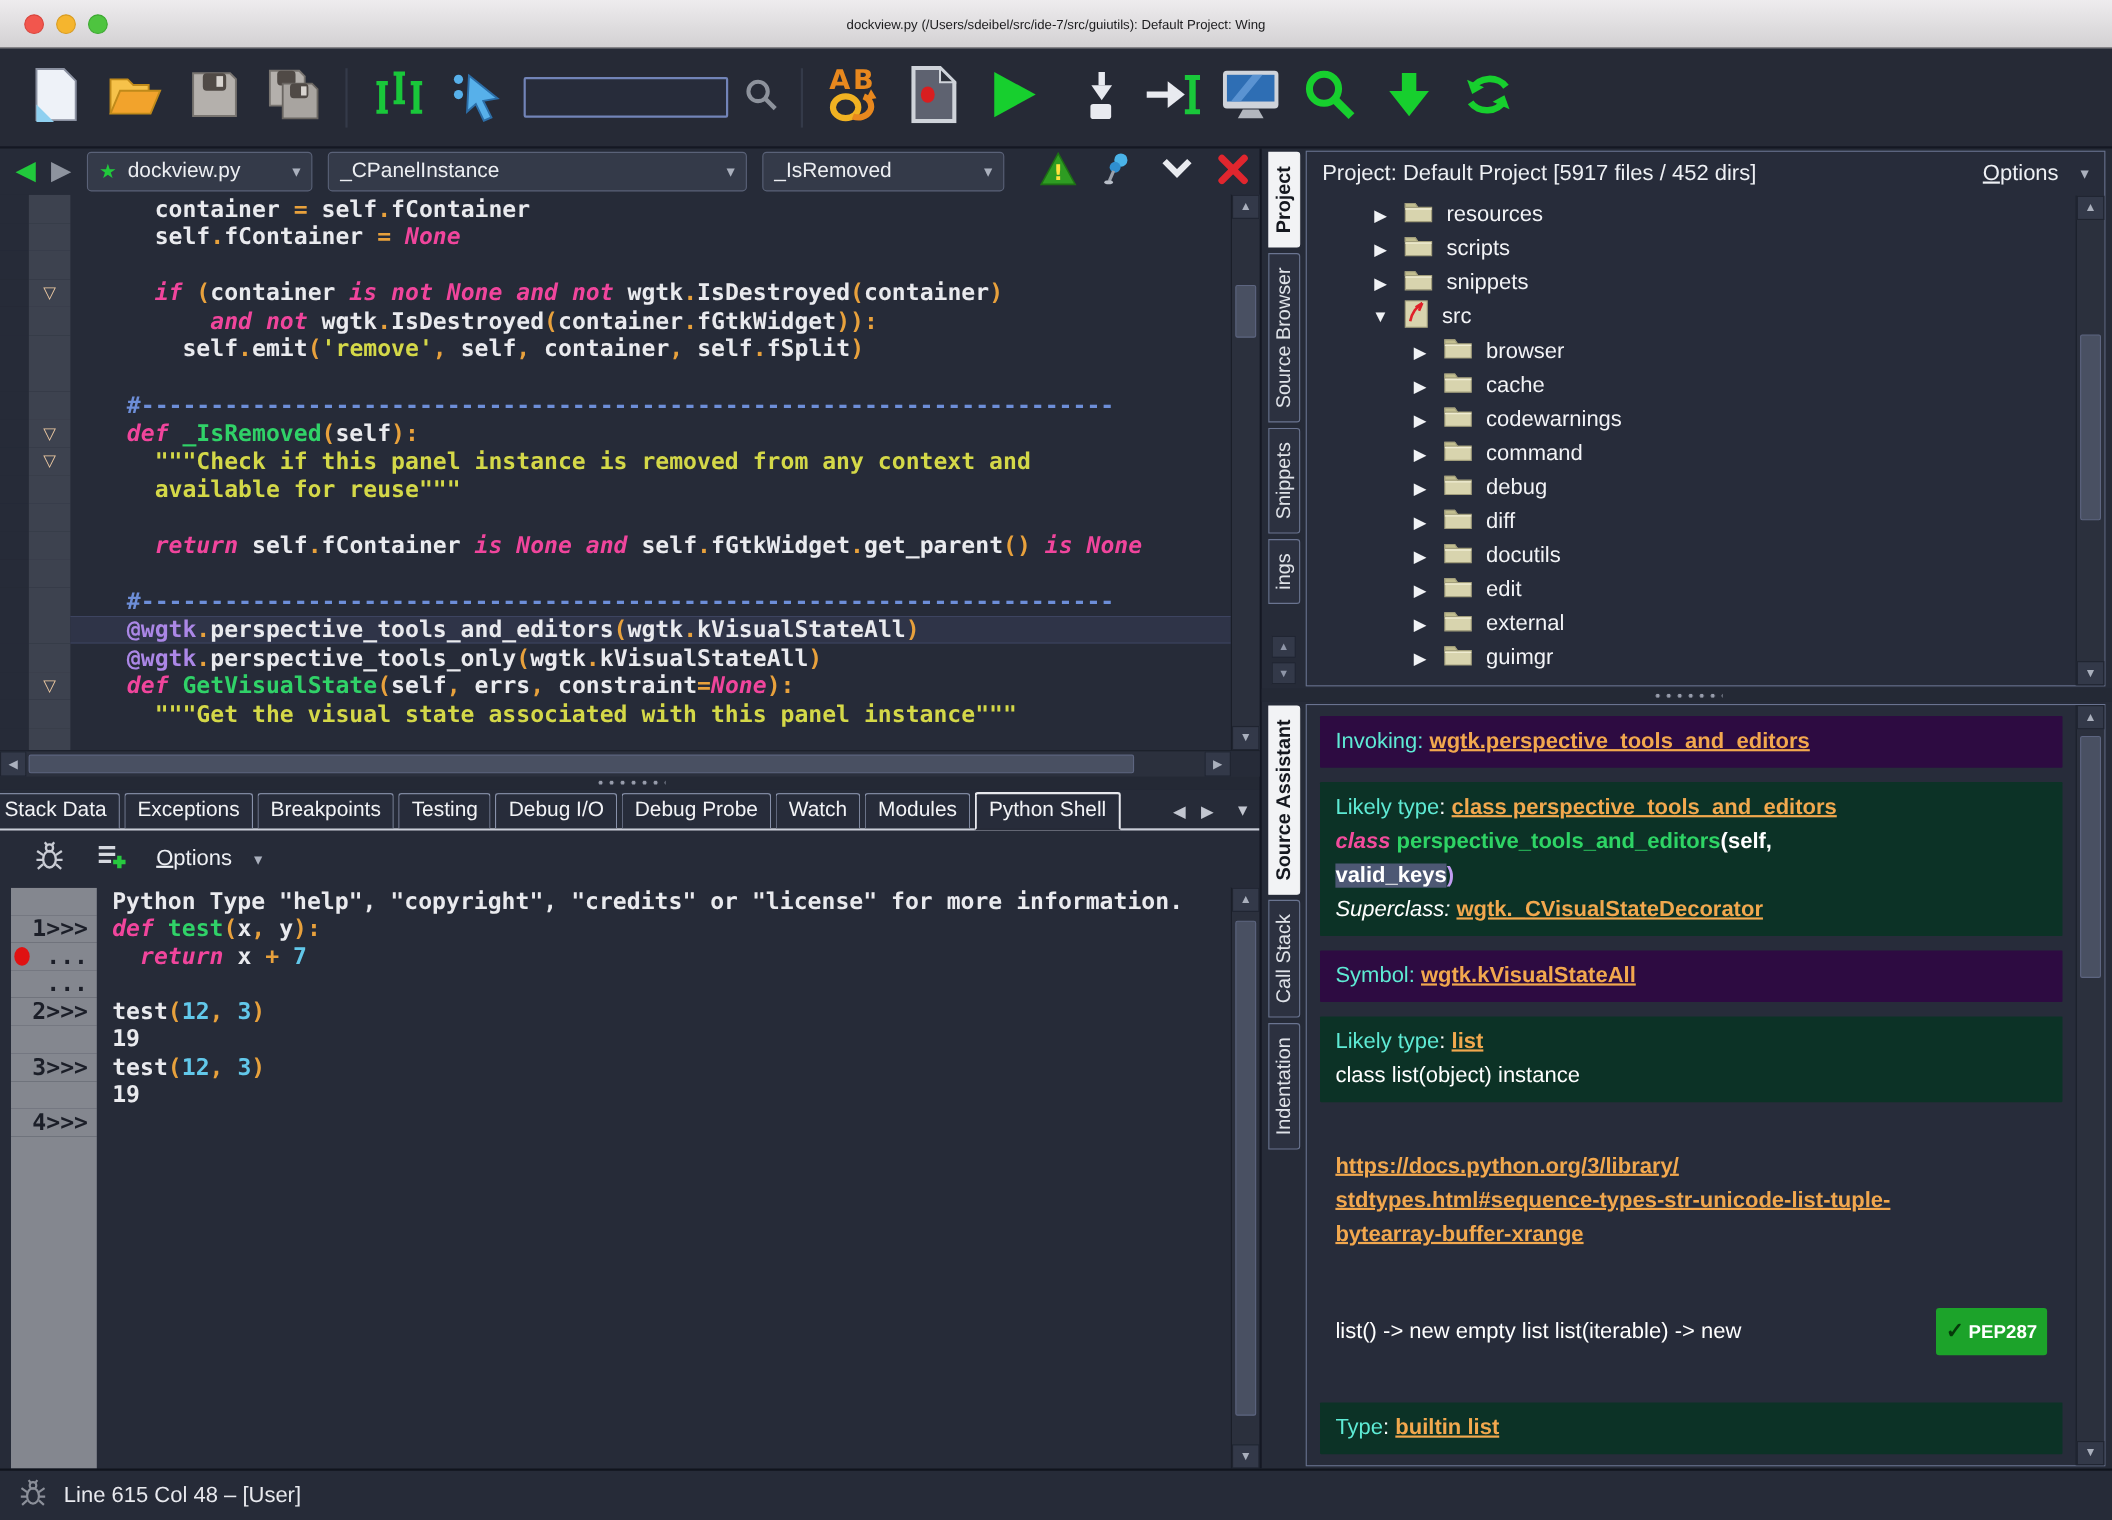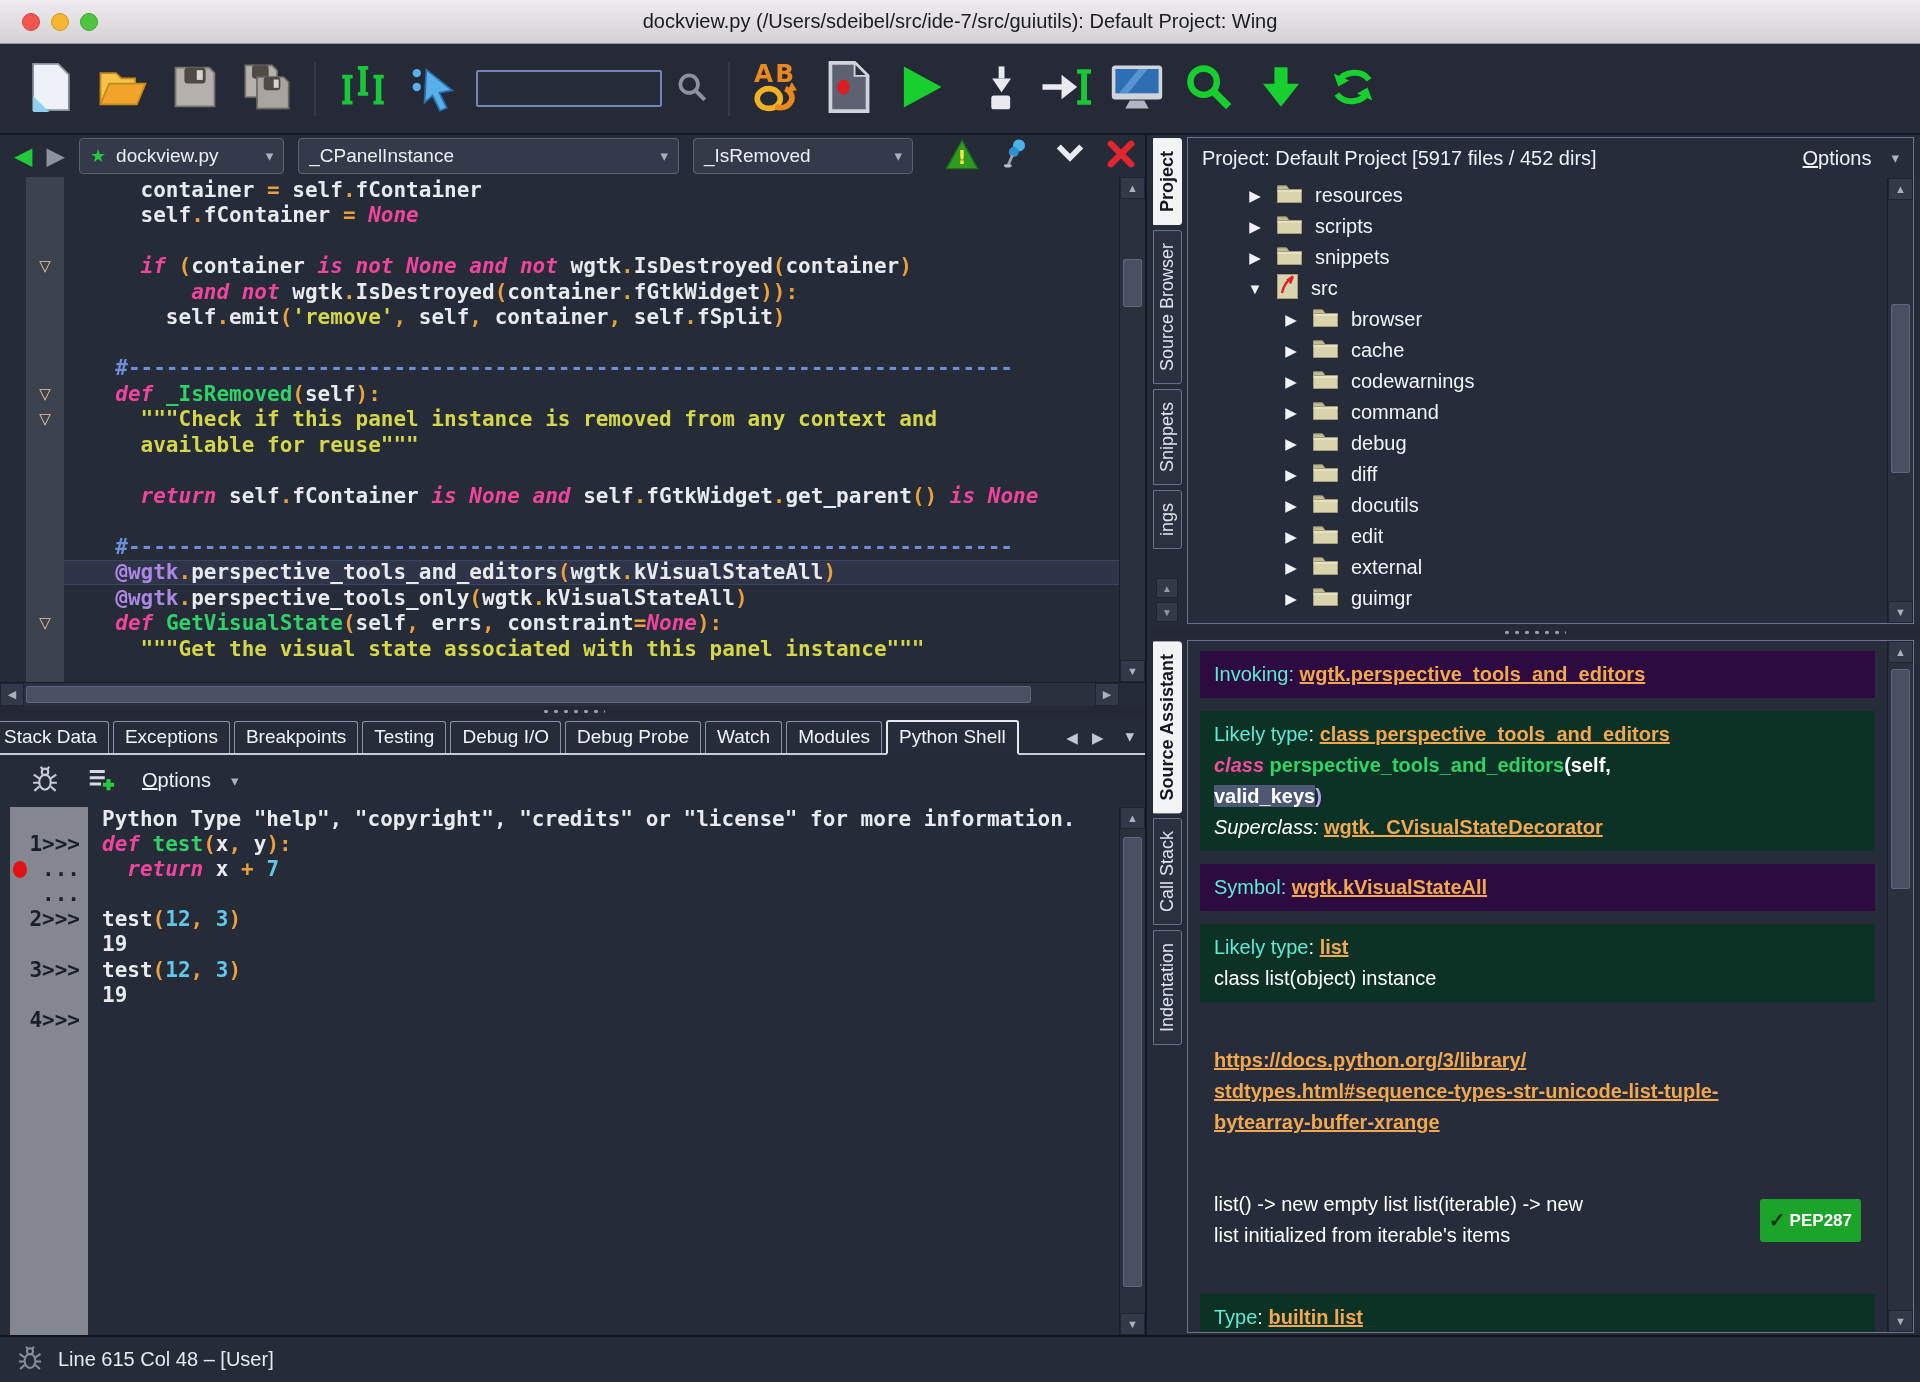--- a/index.html
+++ b/index.html
@@ -8,21 +8,21 @@
   .app { width:1920px; height:1382px; display:flex; flex-direction:column; }
 
   
   .titlebar { height:44px; flex:0 0 44px; background:linear-gradient(#eeecee,#d3d1d3);
     border-bottom:1px solid #989698; position:relative; display:flex; align-items:center; justify-content:center; }
   .lights { position:absolute; left:22px; top:13px; display:flex; gap:11px; }
   .light { width:18px; height:18px; border-radius:50%; }
   .light.red{ background:#f2564d; border:1px solid #d8463e;}
   .light.yellow{ background:#f5b52e; border:1px solid #d89c22;}
   .light.green{ background:#4ec43f; border:1px solid #3da832;}
-  .wtitle { font-size:20px; color:#1c1c1e; font-weight:500; }
+  .wtitle { font-size:12px; color:#1c1c1e; font-weight:500; }
 
   
   .toolbar { height:91px; flex:0 0 91px; background:#262a36; border-bottom:2px solid #141823;
     display:flex; align-items:center; padding-left:20px; gap:10px; }
   .tico { width:62px; height:56px; display:flex; align-items:center; justify-content:center; border-radius:4px; }
   .tsep { width:2px; height:54px; background:#343a49; margin:0 6px; flex:0 0 2px; }
   .searchbox { width:186px; height:37px; background:#272c3a; border:2px solid #7284b8; border-radius:2px;
     color:#e8eaef; font-size:18px; padding:0 8px; outline:none; }
 
   
@@ -748,21 +748,20 @@
                   <div class="aline"><span class="a-wp">class list(object) instance</span></div>
                 </div>
                 <div class="sec plain mt">
                   <div class="aline"><span class="a-link">https://docs.python.org/3/library/</span></div>
                   <div class="aline"><span class="a-link">stdtypes.html#sequence-types-str-unicode-list-tuple-</span></div>
                   <div class="aline"><span class="a-link">bytearray-buffer-xrange</span></div>
                 </div>
                 <div class="sec plain mt flexrow">
                   <div class="txt">
                     <div class="aline"><span class="a-wp">list() -&gt; new empty list list(iterable) -&gt; new</span></div>
-                    <div class="aline"><span class="a-wp">list initialized from iterable's items</span></div>
                   </div>
                   <div class="pep">
                     <span class="chk">✓</span>
                     <span>PEP287</span>
                   </div>
                 </div>
                 <div class="sec green mt">
                   <div class="aline"><span class="a-lbl">Type</span><span class="a-wp">: </span><span class="a-link">builtin list</span></div>
                 </div>
               </div>

